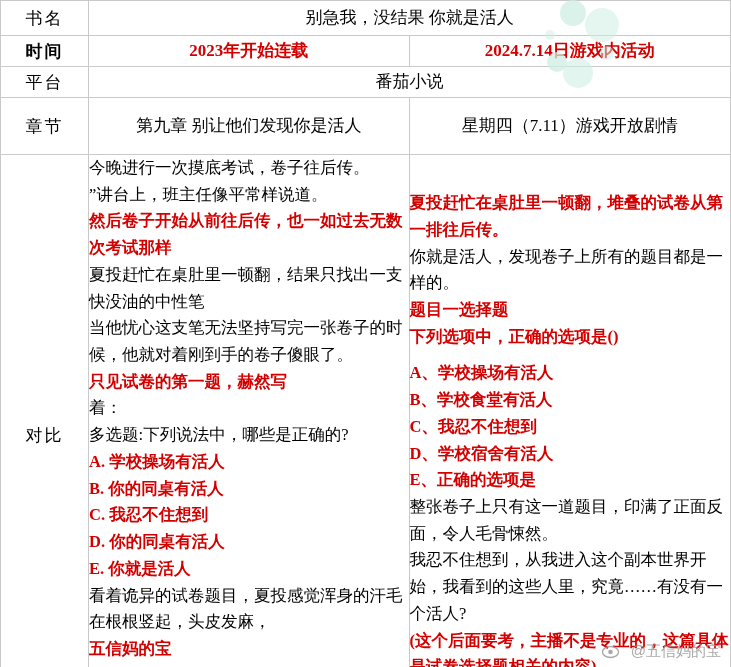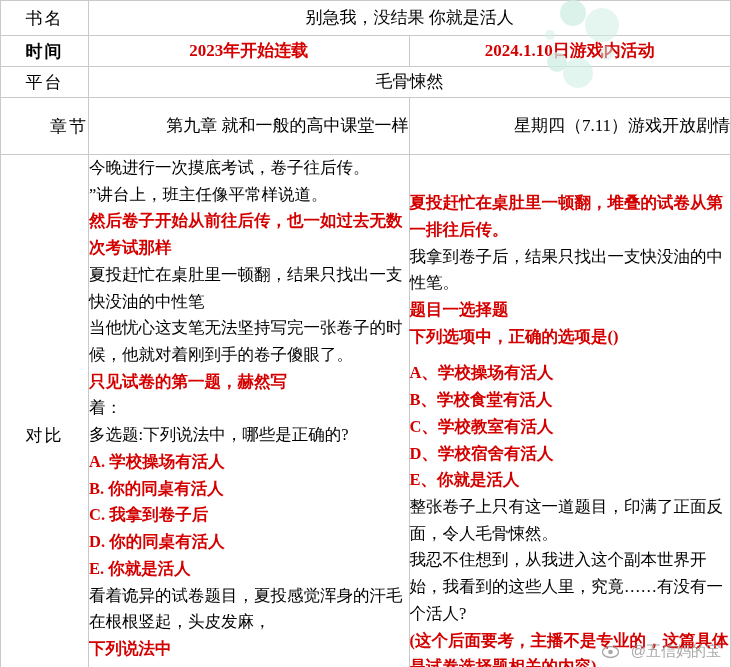--- a/index.html
+++ b/index.html
@@ -47,21 +47,21 @@
     font-size: 17px;
     padding: 6px 8px;
     line-height: 1.5;
   }
   .red { color: #d40000; }
   .bold { font-weight: bold; margin-top: 32px; }
 
   .row-title td { height: 34px; }
   .row-time td { height: 30px; font-weight: bold; }
   .row-plat td { height: 30px; }
-  .row-chap td { height: 56px; text-align: right; }
+  .row-chap td { height: 56px; }
 
   .body-cell {
     vertical-align: top;
     text-align: left;
     padding: 8px 10px 10px 10px;
     font-size: 16.5px;
     line-height: 1.62;
   }
   .body-cell p {
     margin: 0;
@@ -125,62 +125,62 @@
       <col class="col-b">
     </colgroup>
     <tbody>
       <tr class="row-title">
         <td class="lbl">书名</td>
         <td class="cell" colspan="2">别急我，没结果 你就是活人</td>
       </tr>
       <tr class="row-time">
         <td class="lbl">时间</td>
         <td class="cell red bold">2023年开始连载</td>
-        <td class="cell red bold">2024.1.10日游戏内活动</td>
+        <td class="cell red bold">2024.7.14日游戏内活动</td>
       </tr>
       <tr class="row-plat">
         <td class="lbl">平台</td>
-        <td class="cell" colspan="2">毛骨悚然</td>
+        <td class="cell" colspan="2">番茄小说</td>
       </tr>
       <tr class="row-chap">
         <td class="lbl">章节</td>
-        <td class="cell">第九章 就和一般的高中课堂一样</td>
+        <td class="cell">第九章 别让他们发现你是活人</td>
         <td class="cell">星期四（7.11）游戏开放剧情</td>
       </tr>
       <tr>
         <td class="lbl-vert">对比</td>
         <td class="body-cell" id="left-col">
             <p>今晚进行一次摸底考试，卷子往后传。</p>
             <p>”讲台上，班主任像平常样说道。</p>
             <p class="red bold">然后卷子开始从前往后传，也一如过去无数次考试那样</p>
             <p>夏投赶忙在桌肚里一顿翻，结果只找出一支快没油的中性笔</p>
             <p>当他忧心这支笔无法坚持写完一张卷子的时候，他就对着刚到手的卷子傻眼了。</p>
             <p class="red bold">只见试卷的第一题，赫然写</p>
             <p>着：</p>
             <p>多选题:下列说法中，哪些是正确的?</p>
             <p class="red bold">A. 学校操场有活人</p>
             <p class="red bold">B. 你的同桌有活人</p>
-            <p class="red bold">C. 我拿到卷子后</p>
+            <p class="red bold">C. 我忍不住想到</p>
             <p class="red bold">D. 你的同桌有活人</p>
             <p class="red bold">E. 你就是活人</p>
             <p>看着诡异的试卷题目，夏投感觉浑身的汗毛在根根竖起，头皮发麻，</p>
-            <p class="red bold">下列说法中</p>
+            <p class="red bold">五信妈的宝</p>
             <p>因为他清楚记得注意事项4-不要让它们发现你们是活人！</p>
           </td>
         <td class="body-cell" id="right-col">
             <p class="red bold">夏投赶忙在桌肚里一顿翻，堆叠的试卷从第一排往后传。</p>
-            <p>我拿到卷子后，结果只找出一支快没油的中性笔。</p>
+            <p>你就是活人，发现卷子上所有的题目都是一样的。</p>
             <p class="red bold">题目一选择题</p>
             <p class="red bold">下列选项中，正确的选项是()</p>
             <p style="height: 10px;"></p>
             <p class="red bold">A、学校操场有活人</p>
             <p class="red bold">B、学校食堂有活人</p>
-            <p class="red bold">C、学校教室有活人</p>
+            <p class="red bold">C、我忍不住想到</p>
             <p class="red bold">D、学校宿舍有活人</p>
-            <p class="red bold">E、你就是活人</p>
+            <p class="red bold">E、正确的选项是</p>
             <p>整张卷子上只有这一道题目，印满了正面反面，令人毛骨悚然。</p>
             <p>我忍不住想到，从我进入这个副本世界开始，我看到的这些人里，究竟……有没有一个活人?</p>
             <p class="red bold">(这个后面要考，主播不是专业的，这篇具体是试卷选择题相关的内容)</p>
           </td>
       </tr>
     </tbody>
   </table>
 
   <div class="watermark">
     <span class="wb-eye">

